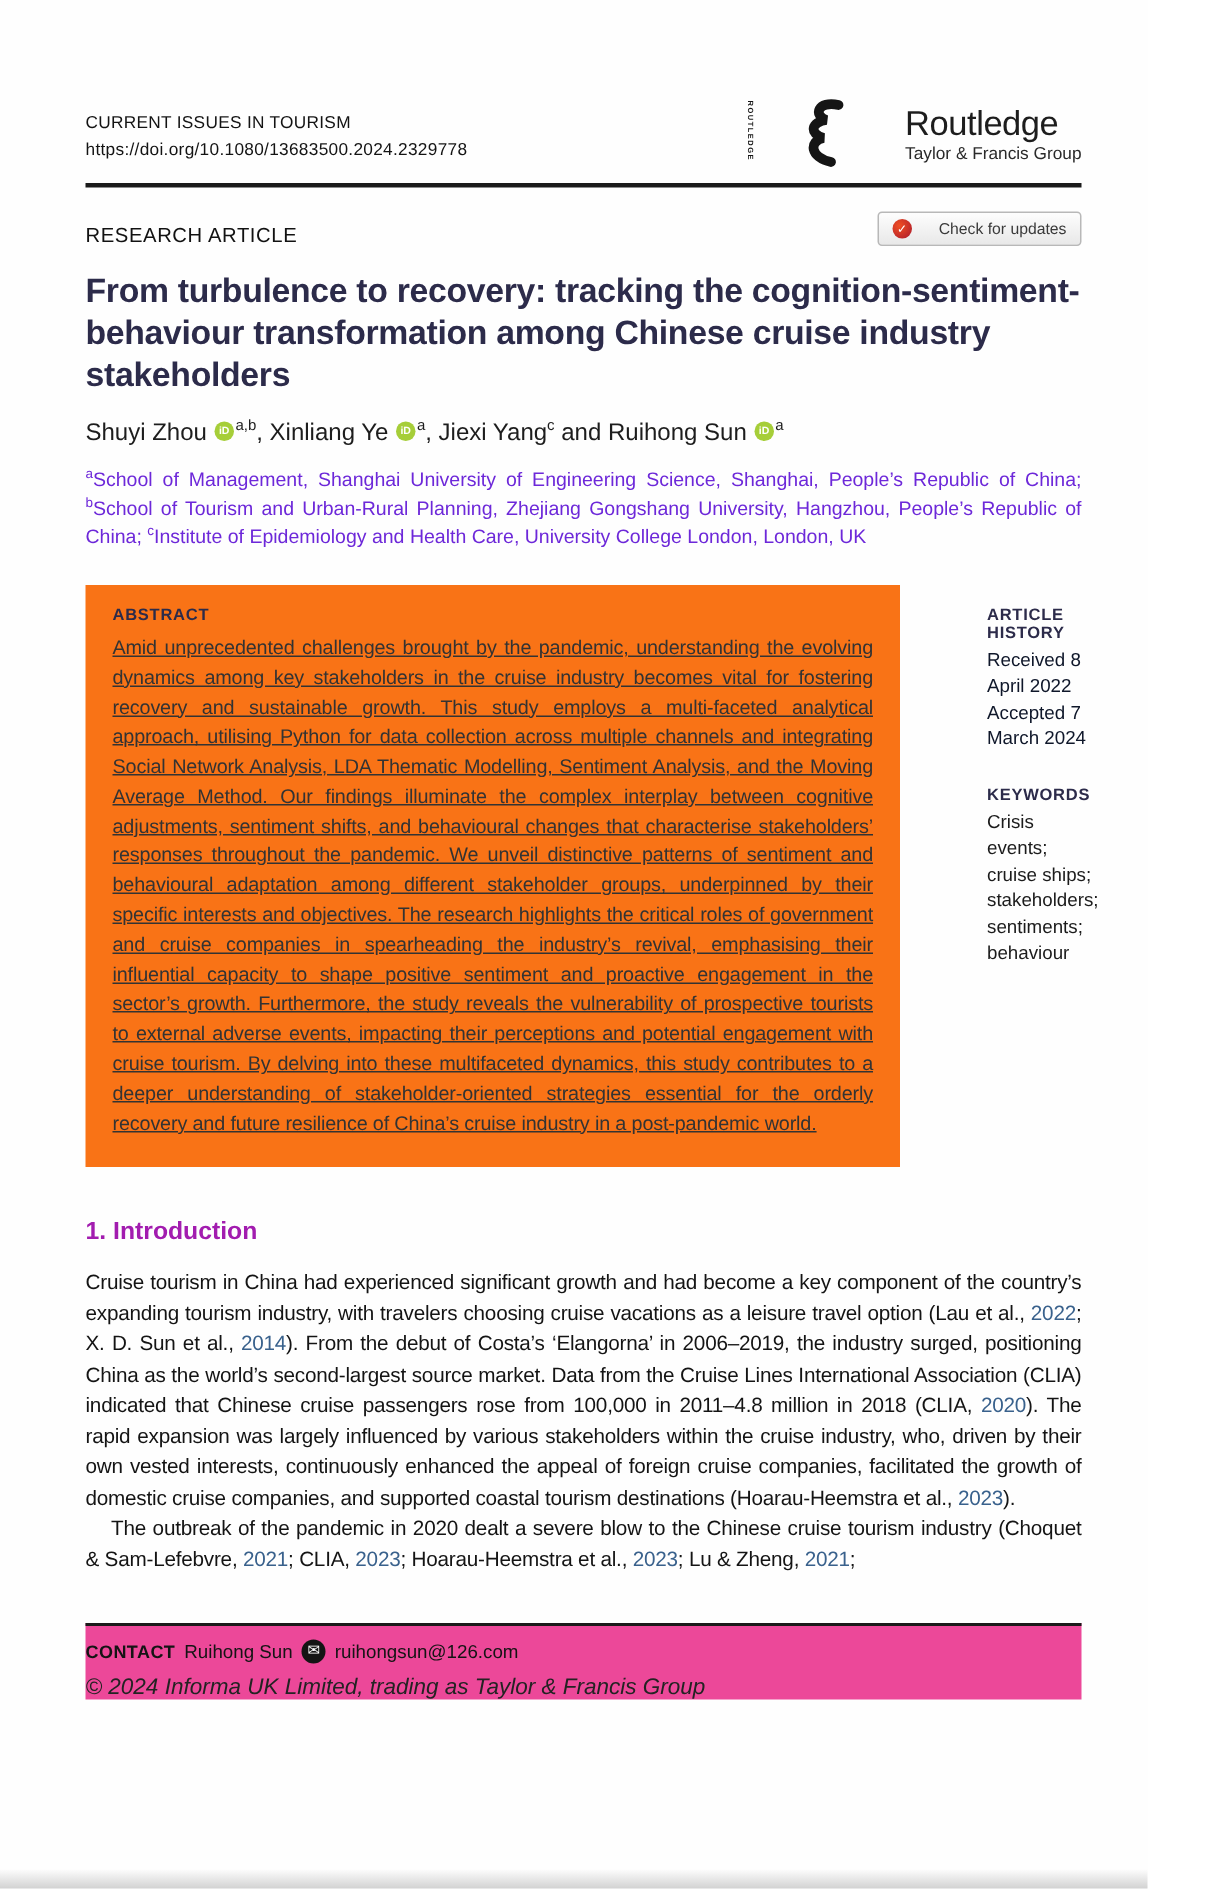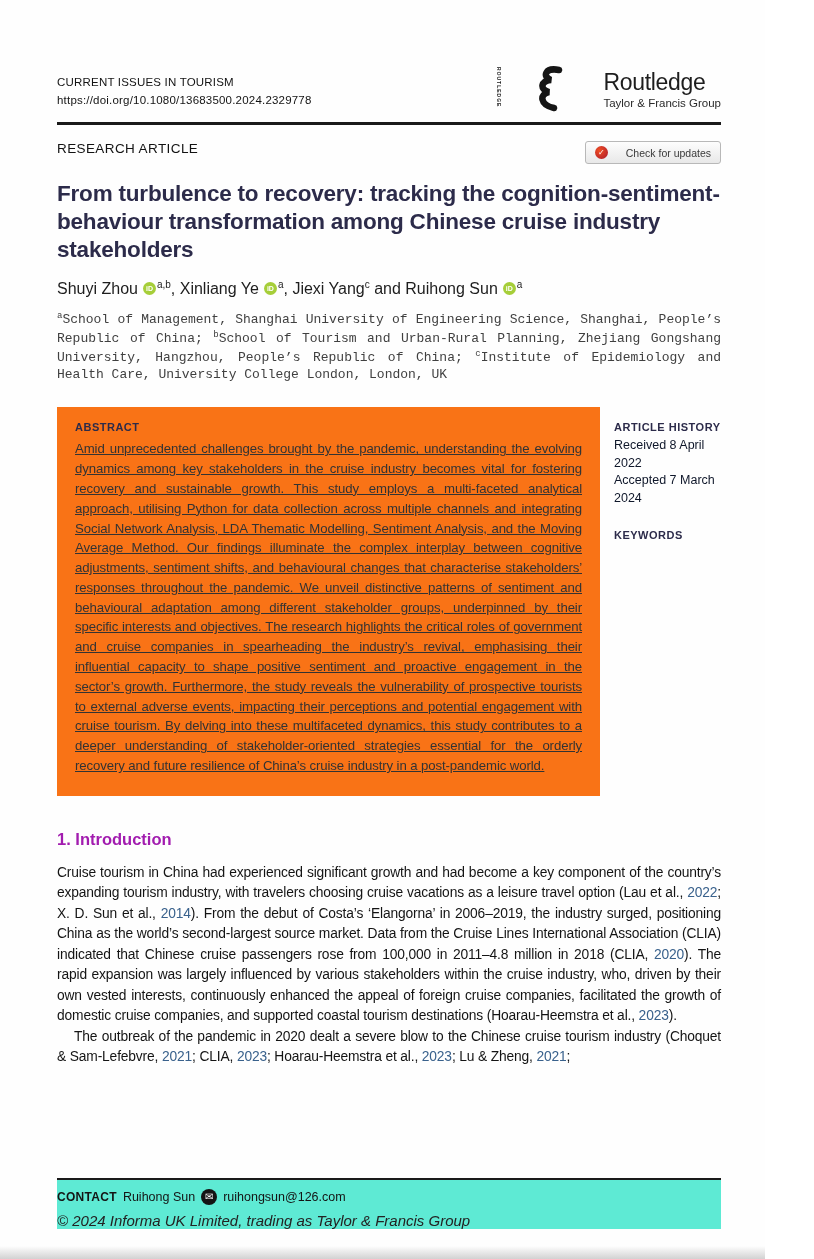--- a/index.html
+++ b/index.html
@@ -40,21 +40,21 @@
     writing-mode:vertical-rl;
     font-size:5px;font-weight:bold;letter-spacing:1px;color:#151515;
     height:44px;display:inline-block;margin-right:1px;
   }
   .logo-glyph{display:block;}
   .logo-text{margin-left:6px;}
   .logo-name{font-size:23px;color:#1d1d1d;letter-spacing:-0.3px;}
   .logo-tagline{font-size:11.5px;color:#2a2a2a;margin-top:1px;}
   .rule-thick{height:3px;background:#1a1a1a;margin-top:8px;}
   
-  .ra-row{margin-top:16px;display:flex;justify-content:space-between;align-items:flex-start;}
+  .ra-row{margin-top:16px;display:flex;justify-content:space-between;align-items:flex-end;}
   .ra-label{font-size:13.5px;letter-spacing:.4px;color:#121212;}
   .check-badge{
     display:flex;align-items:center;gap:18px;
     border:1px solid #b8b8b8;border-radius:3px;
     background:linear-gradient(#fdfdfd,#e8e8e8);
     padding:4px 9px;font-size:10.5px;color:#3a3a3a;
     font-family:"Liberation Sans", sans-serif;cursor:pointer;
   }
   .crossmark-icon{
     width:13px;height:13px;border-radius:50%;
@@ -75,50 +75,50 @@
   .authors sup{font-size:10px;color:#1d1d1d;}
   .orcid-icon{
     display:inline-block;width:13px;height:13px;border-radius:50%;
     background:var(--orcid);position:relative;margin:0 1px 0 5px;
     vertical-align:-1px;cursor:pointer;
   }
   .orcid-icon::after{
     content:"iD";position:absolute;left:0;top:0;width:13px;height:13px;
     color:#fff;font-size:7px;font-weight:bold;line-height:13px;text-align:center;
   }
-  .affiliations{margin-top:12px;font-size:13px;line-height:1.34;color:#404040;text-align:justify;font-family:Liberation Mono, monospace;}
+  .affiliations{margin-top:12px;font-size:13px;line-height:1.34;color:#6d28d9;text-align:justify;}
   .affiliations sup{font-size:9px;}
   
   .abstract-section{margin-top:24px;display:flex;gap:14px;}
   .abstract-box{
     width:543px;flex:none;background:#f97316;
     padding:14px 18px 20px 18px;
   }
   .small-heading{
     font-size:11px;font-weight:bold;color:var(--navy);letter-spacing:.5px;
   }
   .abstract-text{
     margin-top:6px;font-size:13.2px;line-height:1.5;color:#333333;
     text-align:justify;letter-spacing:-0.1px;text-decoration:underline;
   }
-  .side-col{flex:1;padding-top:14px;}
+  .side-col{flex:1;padding-top:14px;margin-left:44px;}
   .side-col .meta-lines{margin-top:4px;font-size:12.5px;line-height:1.4;color:#0f172a;}
   .keywords-heading{margin-top:22px;}
   .keywords-text{margin-top:4px;font-size:12.5px;line-height:1.4;color:#1b1b1b;}
   
   .section-heading{margin-top:34px;font-size:16.5px;font-weight:bold;color:#a21caf;}
   .body-para{
     margin-top:14px;font-size:13.8px;line-height:20.5px;color:#141414;
     text-align:justify;letter-spacing:-0.15px;
   }
   .body-para.indent{margin-top:0;text-indent:17px;}
   .cite-year{color:var(--link);}
   
   .footer{
-    position:absolute;left:57px;right:44px;top:1178px;background:#5eead4;
+    position:absolute;left:57px;right:44px;top:1082px;background:#ec4899;
   }
   .rule-thin{height:2px;background:#1a1a1a;}
   .contact-row{margin-top:9px;font-size:12.5px;color:#141414;display:flex;align-items:center;gap:6px;}
   .contact-label{font-weight:bold;font-size:12px;letter-spacing:.3px;}
   .mail-icon{
     display:inline-block;width:16px;height:16px;border-radius:50%;
     background:#141414;position:relative;cursor:pointer;
   }
   .mail-icon::after{
     content:"✉";position:absolute;left:0;top:0;width:16px;height:16px;
@@ -173,20 +173,21 @@
       <div class="small-heading">ABSTRACT</div>
       <div class="abstract-text">Amid unprecedented challenges brought by the pandemic, understanding the evolving dynamics among key stakeholders in the cruise industry becomes vital for fostering recovery and sustainable growth. This study employs a multi-faceted analytical approach, utilising Python for data collection across multiple channels and integrating Social Network Analysis, LDA Thematic Modelling, Sentiment Analysis, and the Moving Average Method. Our findings illuminate the complex interplay between cognitive adjustments, sentiment shifts, and behavioural changes that characterise stakeholders’ responses throughout the pandemic. We unveil distinctive patterns of sentiment and behavioural adaptation among different stakeholder groups, underpinned by their specific interests and objectives. The research highlights the critical roles of government and cruise companies in spearheading the industry’s revival, emphasising their influential capacity to shape positive sentiment and proactive engagement in the sector’s growth. Furthermore, the study reveals the vulnerability of prospective tourists to external adverse events, impacting their perceptions and potential engagement with cruise tourism. By delving into these multifaceted dynamics, this study contributes to a deeper understanding of stakeholder-oriented strategies essential for the orderly recovery and future resilience of China’s cruise industry in a post-pandemic world.</div>
     </div>
     <div class="side-col">
       <div class="small-heading">ARTICLE HISTORY</div>
       <div class="meta-lines">
         <div>Received 8 April 2022</div>
         <div>Accepted 7 March 2024</div>
       </div>
       <div class="small-heading keywords-heading">KEYWORDS</div>
+      <div class="keywords-text">Crisis events; cruise ships; stakeholders; sentiments; behaviour</div>
     </div>
   </div>
 
   <h2 class="section-heading">1. Introduction</h2>
   <p class="body-para">Cruise tourism in China had experienced significant growth and had become a key component of the country’s expanding tourism industry, with travelers choosing cruise vacations as a leisure travel option (Lau et al., <span class="cite-year">2022</span>; X. D. Sun et al., <span class="cite-year">2014</span>). From the debut of Costa’s ‘Elangorna’ in 2006–2019, the industry surged, positioning China as the world’s second-largest source market. Data from the Cruise Lines International Association (CLIA) indicated that Chinese cruise passengers rose from 100,000 in 2011–4.8 million in 2018 (CLIA, <span class="cite-year">2020</span>). The rapid expansion was largely influenced by various stakeholders within the cruise industry, who, driven by their own vested interests, continuously enhanced the appeal of foreign cruise companies, facilitated the growth of domestic cruise companies, and supported coastal tourism destinations (Hoarau-Heemstra et al., <span class="cite-year">2023</span>).</p>
   <p class="body-para indent">The outbreak of the pandemic in 2020 dealt a severe blow to the Chinese cruise tourism industry (Choquet &amp; Sam-Lefebvre, <span class="cite-year">2021</span>; CLIA, <span class="cite-year">2023</span>; Hoarau-Heemstra et al., <span class="cite-year">2023</span>; Lu &amp; Zheng, <span class="cite-year">2021</span>;</p>
 
   <div class="footer">
     <div class="rule-thin"></div>
     <div class="contact-row">

